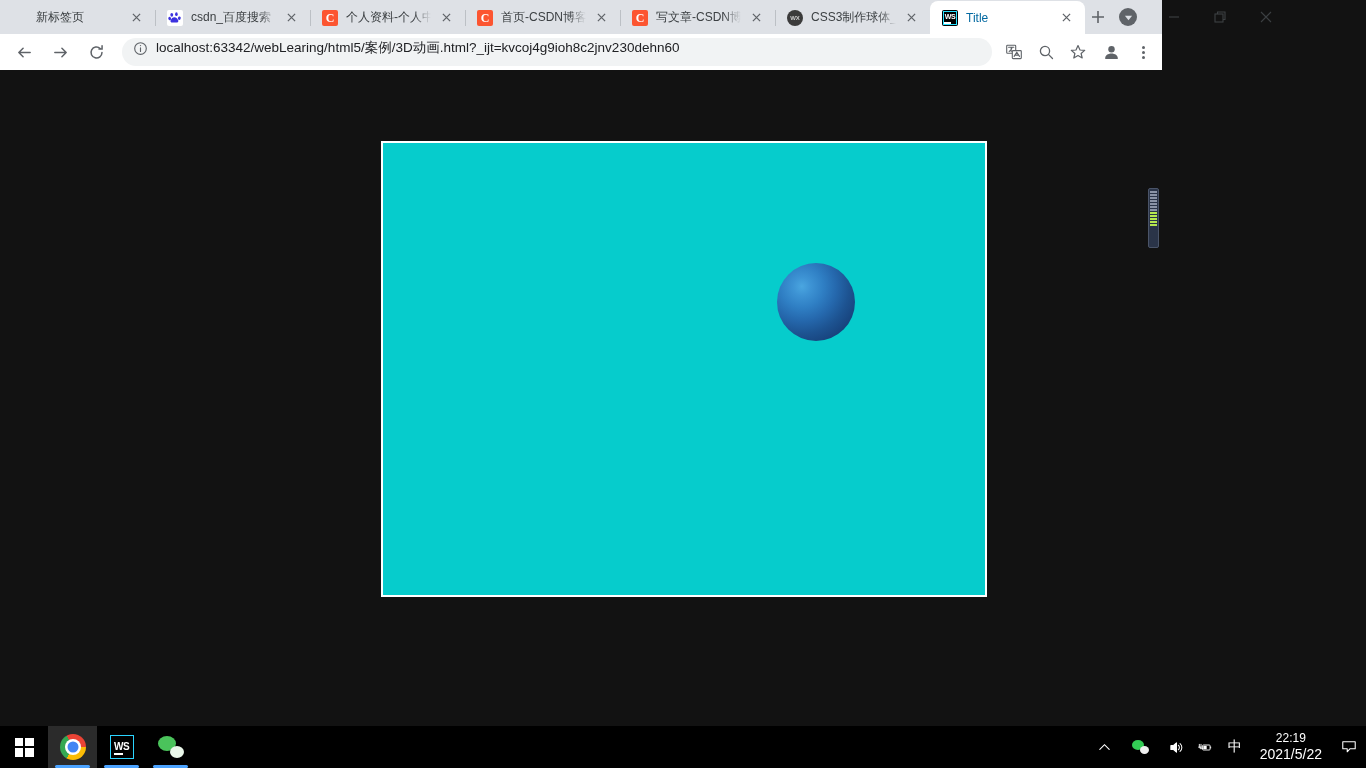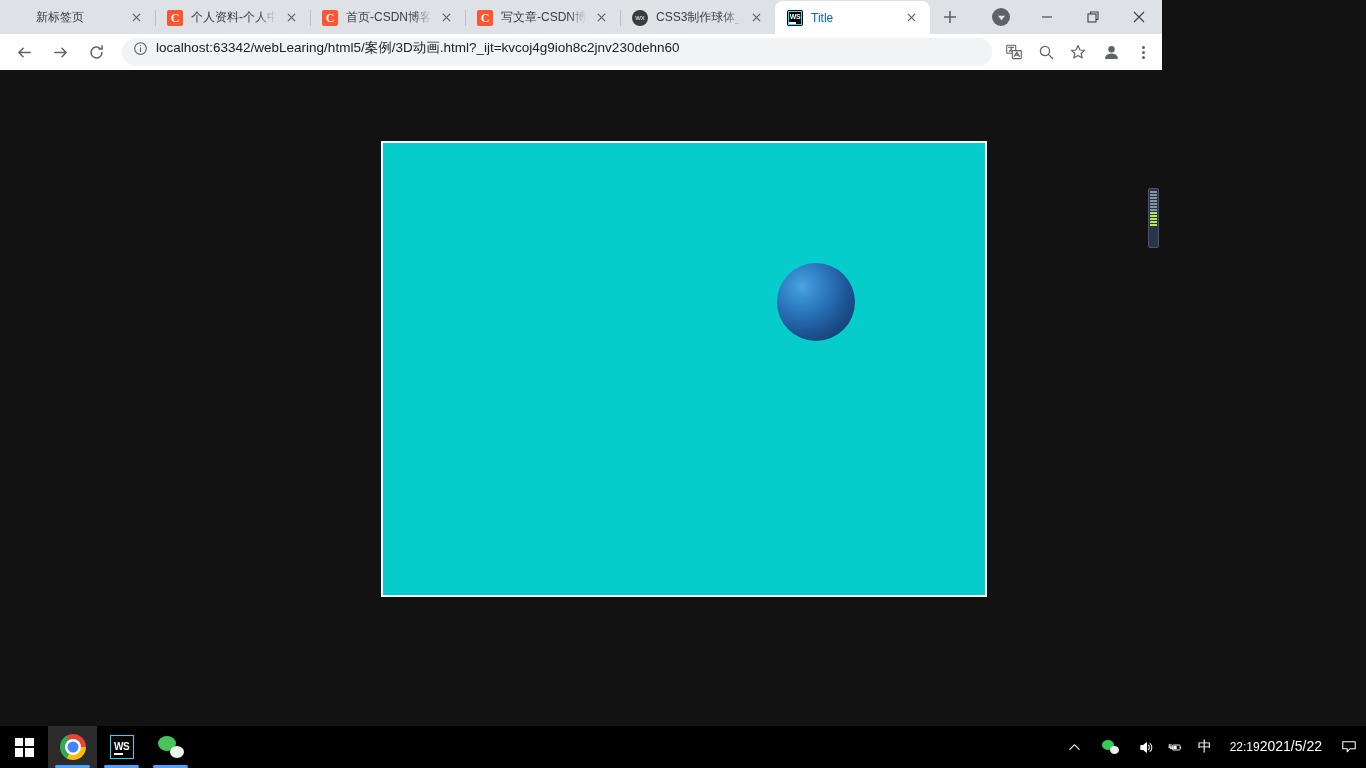--- a/index.html
+++ b/index.html
@@ -268,21 +268,21 @@
     margin-left:auto; display:flex;align-items:center;height:42px;
     color:#ffffff;
   }
   .tray .ti {
     height:42px; display:flex;align-items:center;justify-content:center;
     padding:0 7px; color:#ffffff;
   }
   .tray .ti svg { width:15px;height:15px; }
   .tray .ime { font-size:14px; color:#fff; padding:0 8px; }
   .clock {
-    display:flex;align-items:center;justify-content:center;
+    display:flex;flex-direction:column;align-items:center;justify-content:center;
     height:42px; padding:0 10px; line-height:1.25;
   }
   .clock .time { font-size:12px;color:#fff; }
   .clock .date { font-size:14px;color:#fff; }
   .notif {
     width:34px;height:42px;display:flex;align-items:center;justify-content:center;color:#fff;
   }
   .notif svg{width:16px;height:16px;}
   .tray-wechat { width:17px;height:14px;position:relative;margin:0 6px; }
   .tray-wechat .b1{position:absolute;width:12px;height:10px;border-radius:50%;background:#33cc55;left:0;top:0;}
@@ -300,20 +300,38 @@
 
         <span class="favicon fav-none"></span>
         <span class="tab-title">新标签页</span>
         <span class="tab-close">
           <svg viewBox="0 0 10 10" fill="none" stroke="currentColor" stroke-width="1.4">
               <path d="M1 1 L9 9 M9 1 L1 9"></path>
             </svg>
         </span>
       </div>
 
+      <div class="tab inactive">
+        <span class="sep"></span>
+        <span class="favicon fav-baidu">
+          <svg viewBox="0 0 16 16" width="14" height="14">
+            <ellipse cx="4.3" cy="4.4" rx="1.6" ry="2.2" fill="#3d32e0"></ellipse>
+            <ellipse cx="9.6" cy="3.6" rx="1.5" ry="2.1" fill="#3d32e0"></ellipse>
+            <ellipse cx="1.9" cy="8.6" rx="1.5" ry="1.9" transform="rotate(-20 1.9 8.6)" fill="#3d32e0"></ellipse>
+            <ellipse cx="12.9" cy="8.2" rx="1.6" ry="2" transform="rotate(20 12.9 8.2)" fill="#3d32e0"></ellipse>
+            <path d="M7.3 7.2c2 0 3.3 1.6 4.2 3 .9 1.4-.1 3-1.8 3H5c-1.8 0-2.8-1.5-1.9-3 .9-1.4 2.2-3 4.2-3z" fill="#3d32e0"></path>
+          </svg>
+        </span>
+        <span class="tab-title">csdn_百度搜索</span>
+        <span class="tab-close">
+          <svg viewBox="0 0 10 10" fill="none" stroke="currentColor" stroke-width="1.4">
+              <path d="M1 1 L9 9 M9 1 L1 9"></path>
+            </svg>
+        </span>
+      </div>
 
       <div class="tab inactive">
         <span class="sep"></span>
         <span class="favicon fav-csdn">C</span>
         <span class="tab-title">个人资料-个人中</span>
         <span class="tab-close">
           <svg viewBox="0 0 10 10" fill="none" stroke="currentColor" stroke-width="1.4">
               <path d="M1 1 L9 9 M9 1 L1 9"></path>
             </svg>
         </span>

